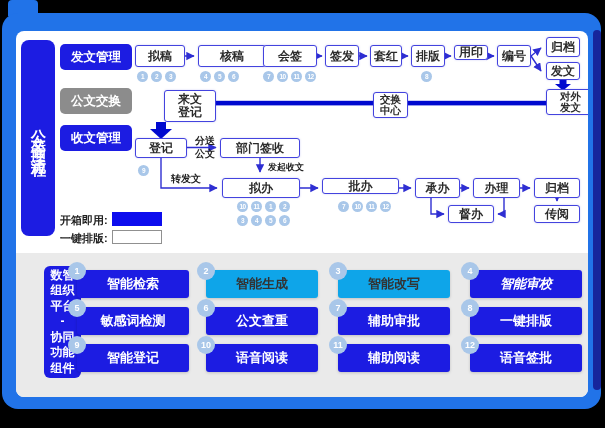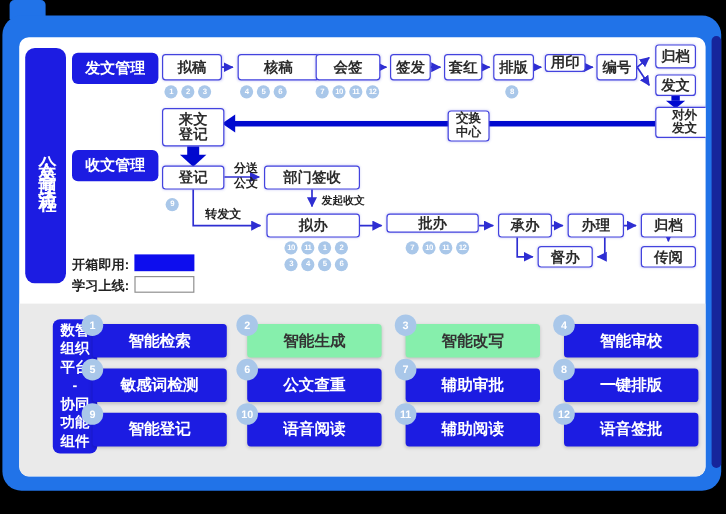--- a/index.html
+++ b/index.html
@@ -20,40 +20,40 @@
   
   .cat{position:absolute;left:44px;width:72px;height:26px;border-radius:5px;color:#fff;font-size:12.5px;font-weight:bold;
        display:flex;align-items:center;justify-content:center;z-index:2;}
   .cat.blue{background:#1c1ce2;} .cat.gray{background:#8c8c8c;}
   
   .fbox{position:absolute;background:#fff;border:1.5px solid #4343de;border-radius:3px;box-sizing:border-box;
         display:flex;align-items:center;justify-content:center;font-weight:bold;color:#2b2b2b;font-size:12px;z-index:2;
         box-shadow:0 0 2px rgba(60,60,220,.25);}
   .fbox.sm{font-size:10.5px;line-height:11.5px;text-align:center;}
   .pre{white-space:pre-line;text-align:center;}
-  .fbox.two{font-size:12px;line-height:13px;}
+  .fbox.two{font-size:12px;line-height:13px;margin-left:29px;}
   
   .bdg{position:absolute;width:11px;height:11px;border-radius:50%;background:#a9c7e9;color:#fff;
        font-size:6.5px;font-weight:bold;display:flex;align-items:center;justify-content:center;letter-spacing:-0.5px;z-index:2;}
   .bgrp{position:absolute;display:flex;gap:3px;z-index:2;}
   .bgrp .bdg{position:static;}
   .bwrap{position:absolute;width:58px;display:flex;flex-wrap:wrap;gap:3px 3px;z-index:2;}
   .bwrap .bdg{position:static;}
   
   .flab{position:absolute;color:#222;font-weight:bold;z-index:2;}
   
   .lgl{position:absolute;left:44px;color:#222;font-size:11px;font-weight:600;z-index:2;}
   .sw{position:absolute;left:96px;width:50px;height:14px;z-index:2;box-sizing:border-box;}
   .sw.blue{background:#0d0dee;}
   .sw.white{background:#fff;border:1px solid #909090;}
   
   .fbtn{position:absolute;width:112px;height:28px;border-radius:3px;display:flex;align-items:center;justify-content:center;
         font-size:13px;font-weight:bold;z-index:2;box-shadow:0 1px 3px rgba(0,0,0,.18);}
   .fbtn.blue{background:#1c1ce2;color:#fff;}
-  .fbtn.white{background:#86efac;color:#333;}
+  .fbtn.white{background:#0ea5e9;color:#333;}
   .fbdg{position:absolute;width:18px;height:18px;border-radius:50%;background:#a9c7e9;color:#fff;
         font-size:9px;font-weight:bold;display:flex;align-items:center;justify-content:center;z-index:3;}
 </style>
 </head>
 <body>
 
 <div id="stage">
   <div class="tab"></div>
   <div class="frame"></div>
   <div class="edge"></div>
@@ -94,20 +94,21 @@
         <rect x="140" y="91" width="10" height="8"></rect>
         <polygon points="134,98 156,98 145,108"></polygon>
         <rect x="543.5" y="49" width="7" height="4"></rect>
         <polygon points="539,53 555,53 547,59.5"></polygon>
       </g>
     </svg>
 
     <div class="vbar vbar1">公文管理流程</div>
 
     <div class="cat blue" style="top:13px;">发文管理</div>
+    <div class="cat gray" style="top:57px;">公文交换</div>
     <div class="cat blue" style="top:94px;">收文管理</div>
 
     <div class="fbox" style="left:119px;top:14px;width:50px;height:22px;">拟稿</div>
     <div class="fbox" style="left:182px;top:14px;width:68px;height:22px;">核稿</div>
     <div class="fbox" style="left:247px;top:14px;width:54px;height:22px;">会签</div>
     <div class="fbox" style="left:309px;top:14px;width:34px;height:22px;">签发</div>
     <div class="fbox" style="left:354px;top:14px;width:32px;height:22px;">套红</div>
     <div class="fbox" style="left:395px;top:14px;width:34px;height:22px;">排版</div>
     <div class="fbox" style="left:438px;top:14px;width:34px;height:15px;font-family:Liberation Mono, monospace;">用印</div>
     <div class="fbox" style="left:481px;top:14px;width:34px;height:22px;">编号</div>
@@ -170,39 +171,39 @@
     </div>
 
     <div class="fbox" style="left:399px;top:147px;width:45px;height:20px;">承办</div>
     <div class="fbox" style="left:457px;top:147px;width:47px;height:20px;">办理</div>
     <div class="fbox" style="left:518px;top:147px;width:46px;height:20px;">归档</div>
     <div class="fbox" style="left:432px;top:174px;width:46px;height:18px;">督办</div>
     <div class="fbox" style="left:518px;top:174px;width:46px;height:18px;">传阅</div>
 
     <div class="lgl" style="top:182px;">开箱即用:</div>
     <div class="sw blue" style="top:181px;"></div>
-    <div class="lgl" style="top:200px;">学习上线:</div>
+    <div class="lgl" style="top:200px;">一键排版:</div>
     <div class="sw white" style="top:199px;"></div>
 
     <div class="vbar vbar2">数智
 组织
 平台
 -
 协同
 功能
 组件</div>
 
     <span class="fbdg" style="left:52px;top:231px;">1</span>
     <div class="fbtn blue" style="left:61px;top:239px;">智能检索</div>
     <span class="fbdg" style="left:181px;top:231px;">2</span>
     <div class="fbtn white" style="left:190px;top:239px;">智能生成</div>
     <span class="fbdg" style="left:313px;top:231px;">3</span>
     <div class="fbtn white" style="left:322px;top:239px;">智能改写</div>
     <span class="fbdg" style="left:445px;top:231px;">4</span>
-    <div class="fbtn blue" style="left:454px;top:239px;">智能审校</div>
+    <div class="fbtn blue" style="left:454px;top:239px;font-style:italic;">智能审校</div>
 
     <span class="fbdg" style="left:52px;top:268px;">5</span>
     <div class="fbtn blue" style="left:61px;top:276px;">敏感词检测</div>
     <span class="fbdg" style="left:181px;top:268px;">6</span>
     <div class="fbtn blue" style="left:190px;top:276px;">公文查重</div>
     <span class="fbdg" style="left:313px;top:268px;">7</span>
     <div class="fbtn blue" style="left:322px;top:276px;text-align:right;">辅助审批</div>
     <span class="fbdg" style="left:445px;top:268px;">8</span>
     <div class="fbtn blue" style="left:454px;top:276px;">一键排版</div>
 

